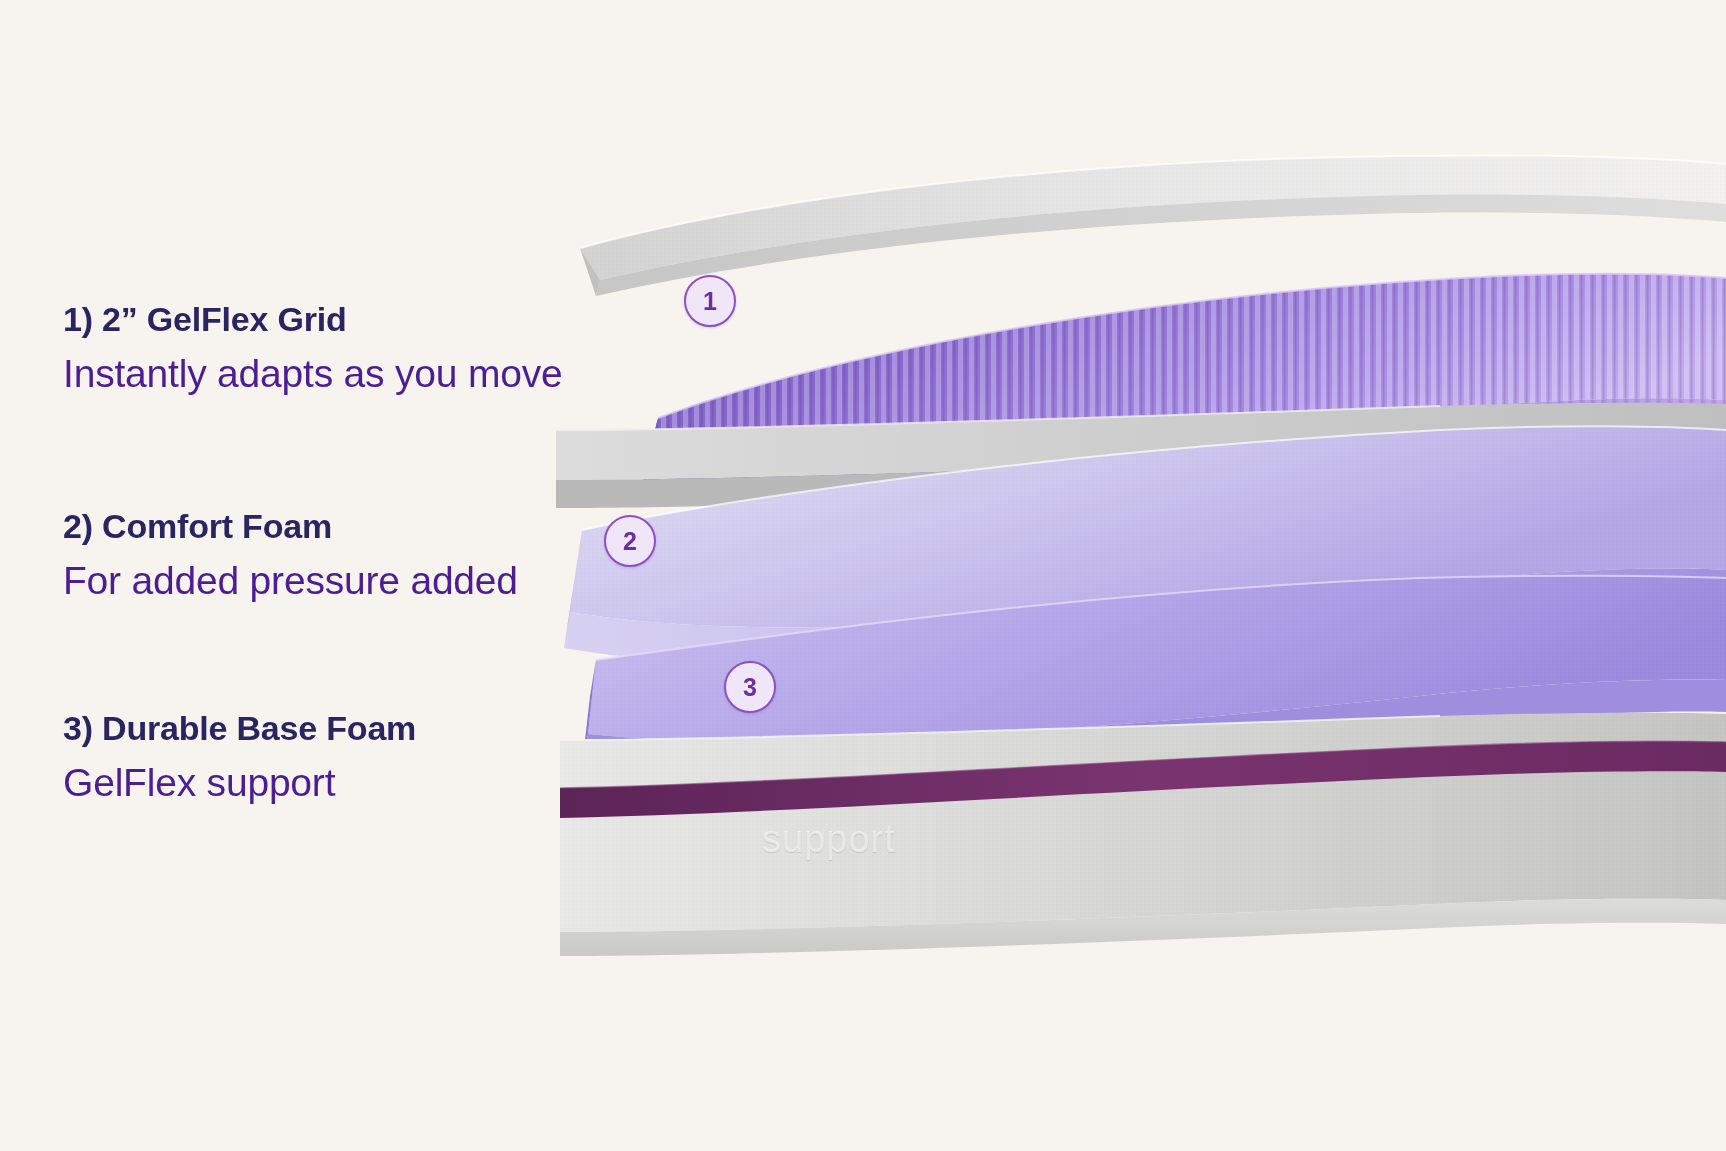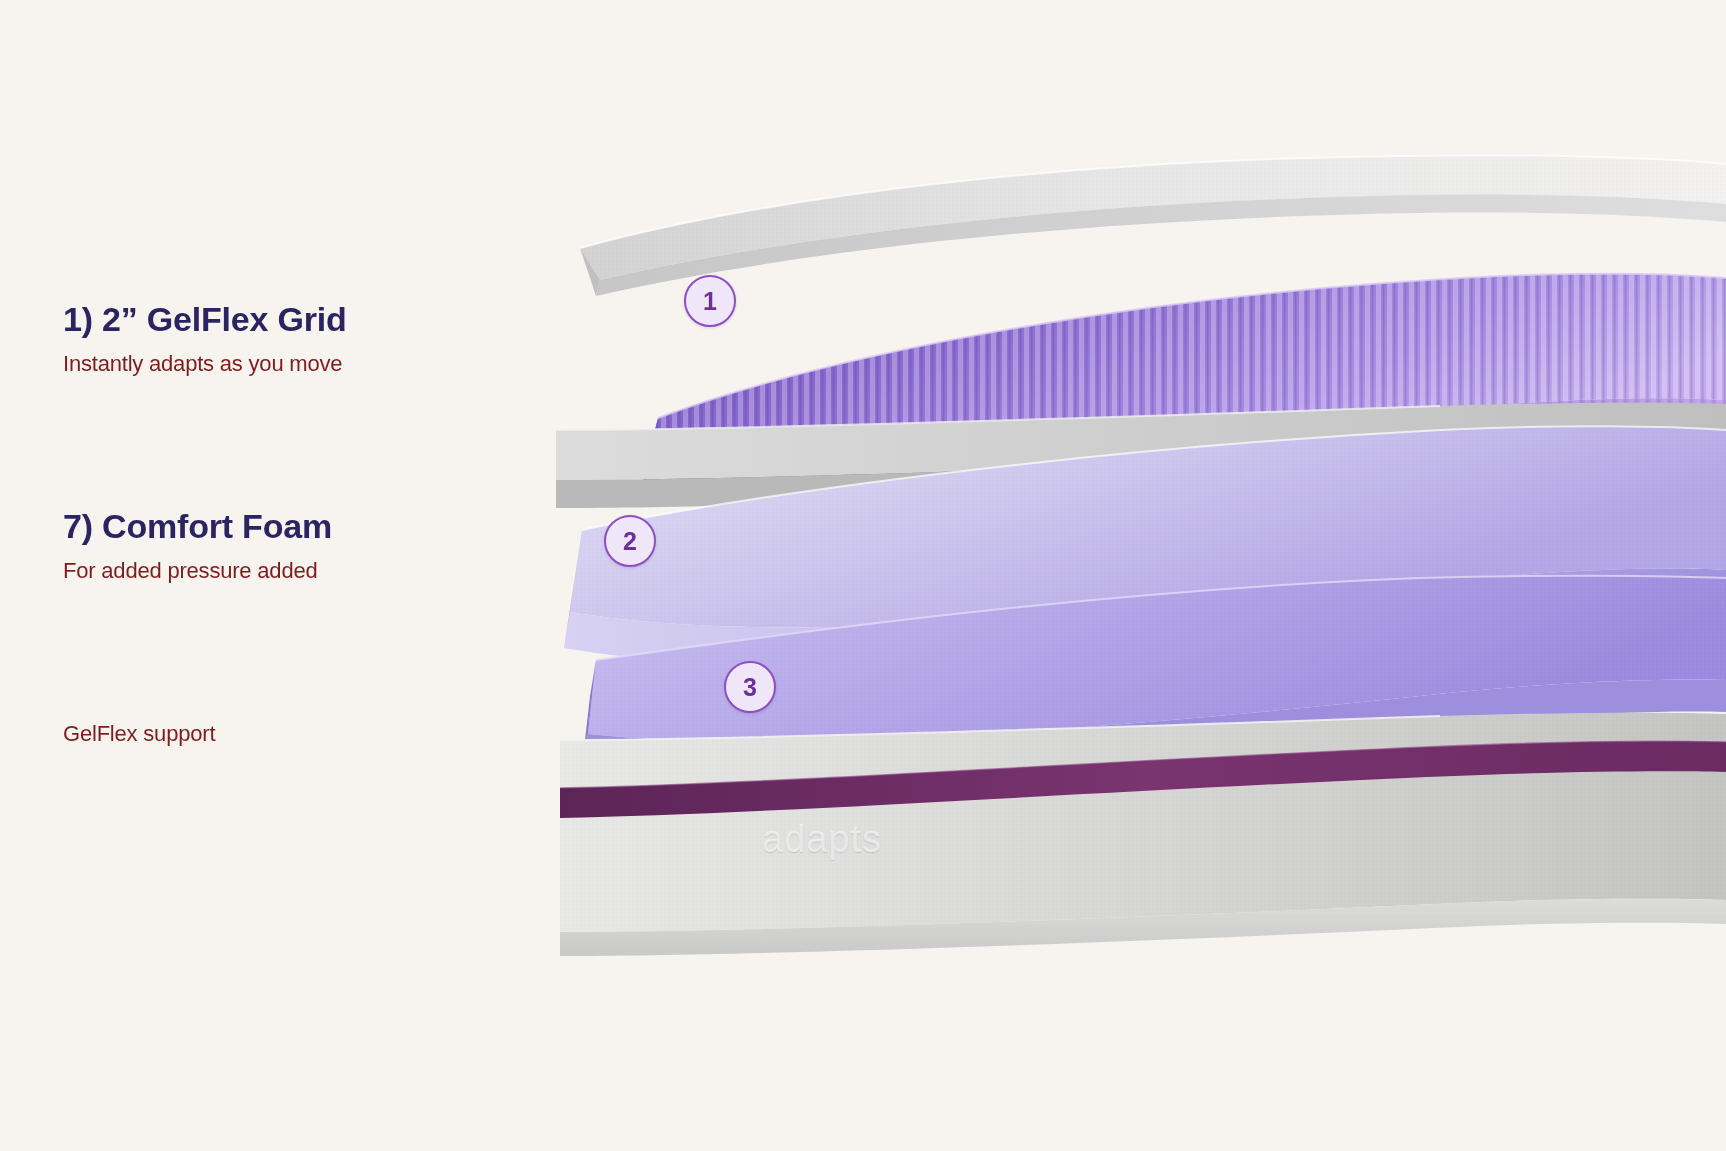--- a/index.html
+++ b/index.html
@@ -18,23 +18,23 @@
   .feature .f-title {
     font-size:34px;
     font-weight:700;
     color:#2a2560;
     letter-spacing:-0.2px;
     line-height:1.15;
     white-space:nowrap;
   }
   .feature .f-sub {
     margin-top:12px;
-    font-size:22px;
+    font-size:39px;
     font-weight:400;
-    color:#7f1d1d;
+    color:#4c1d95;
     letter-spacing:-0.2px;
     line-height:1.2;
     white-space:nowrap;
   }
   #feature-0 { top:296px; }
   #feature-1 { top:503px; }
   #feature-2 { top:705px; }
 
   
   .illus { position:absolute; left:540px; top:100px; width:1186px; height:860px; }
@@ -76,25 +76,26 @@
 <div id="stage">
 
   <div class="text-col">
 
     <div class="feature" id="feature-0">
       <div class="f-title">1) 2” GelFlex Grid</div>
       <div class="f-sub">Instantly adapts as you move</div>
     </div>
 
     <div class="feature" id="feature-1">
-      <div class="f-title">7) Comfort Foam</div>
+      <div class="f-title">2) Comfort Foam</div>
       <div class="f-sub">For added pressure added</div>
     </div>
 
     <div class="feature" id="feature-2">
+      <div class="f-title">3) Durable Base Foam</div>
       <div class="f-sub">GelFlex support</div>
     </div>
 
   </div>
 
   <div class="illus">
     <svg viewBox="0 0 1186 860" xmlns="http://www.w3.org/2000/svg">
       <defs>
         <linearGradient id="gCover" x1="0" y1="0" x2="1" y2="0">
           <stop offset="0" stop-color="#d2d2d2"></stop>
@@ -225,21 +226,21 @@
         <path d="M20 688 C 220 684, 520 664, 820 650 C 980 642, 1110 640, 1186 642" fill="none" stroke="#8d4683" stroke-width="1.5" opacity="0.6"></path>
 
         <path d="M20 832 C 200 832, 556 820, 896 804 C 1020 798, 1120 798, 1186 800
                  L 1186 824 C 1120 822, 1020 822, 894 828 C 554 844, 200 856, 20 856 Z" fill="url(#gBaseSide)"></path>
         <path d="M20 640 L 20 832 L 20 856 Z" fill="#b5b5b3"></path>
         <path d="M20 640 C 200 640, 560 628, 900 616" fill="none" stroke="#f4f4f2" stroke-width="2" opacity="0.85"></path>
       </g>
     </svg>
   </div>
 
-  <div class="wordmark">adapts</div>
+  <div class="wordmark">support</div>
 
   <div class="badge" id="badge-0">
     <span>1</span>
   </div>
   <div class="badge" id="badge-1">
     <span>2</span>
   </div>
   <div class="badge" id="badge-2">
     <span>3</span>
   </div>

